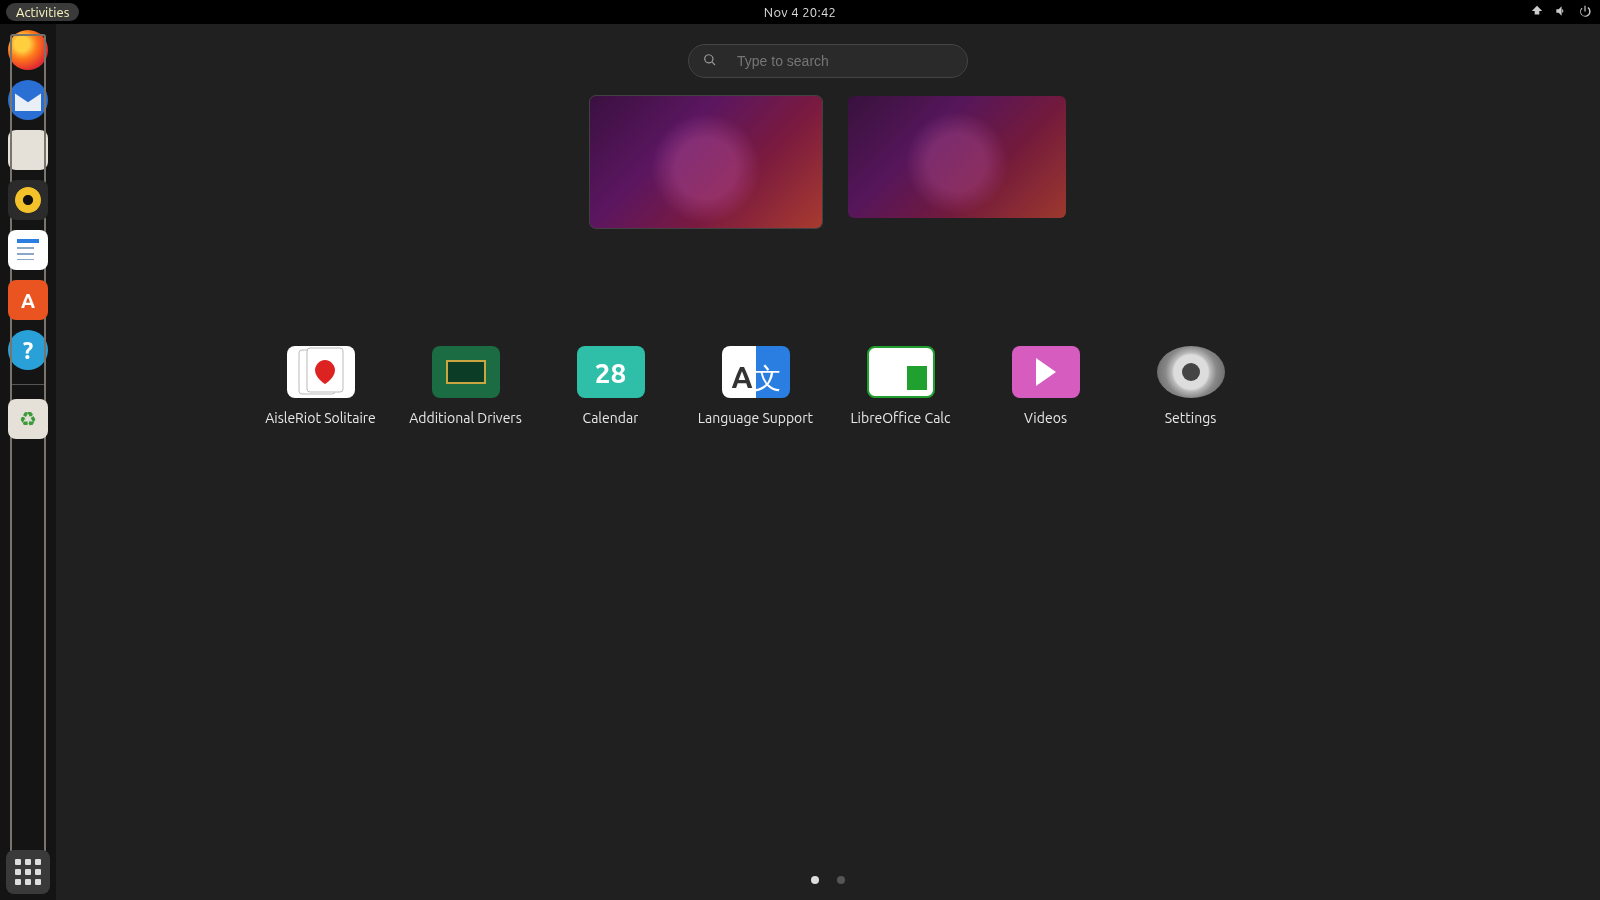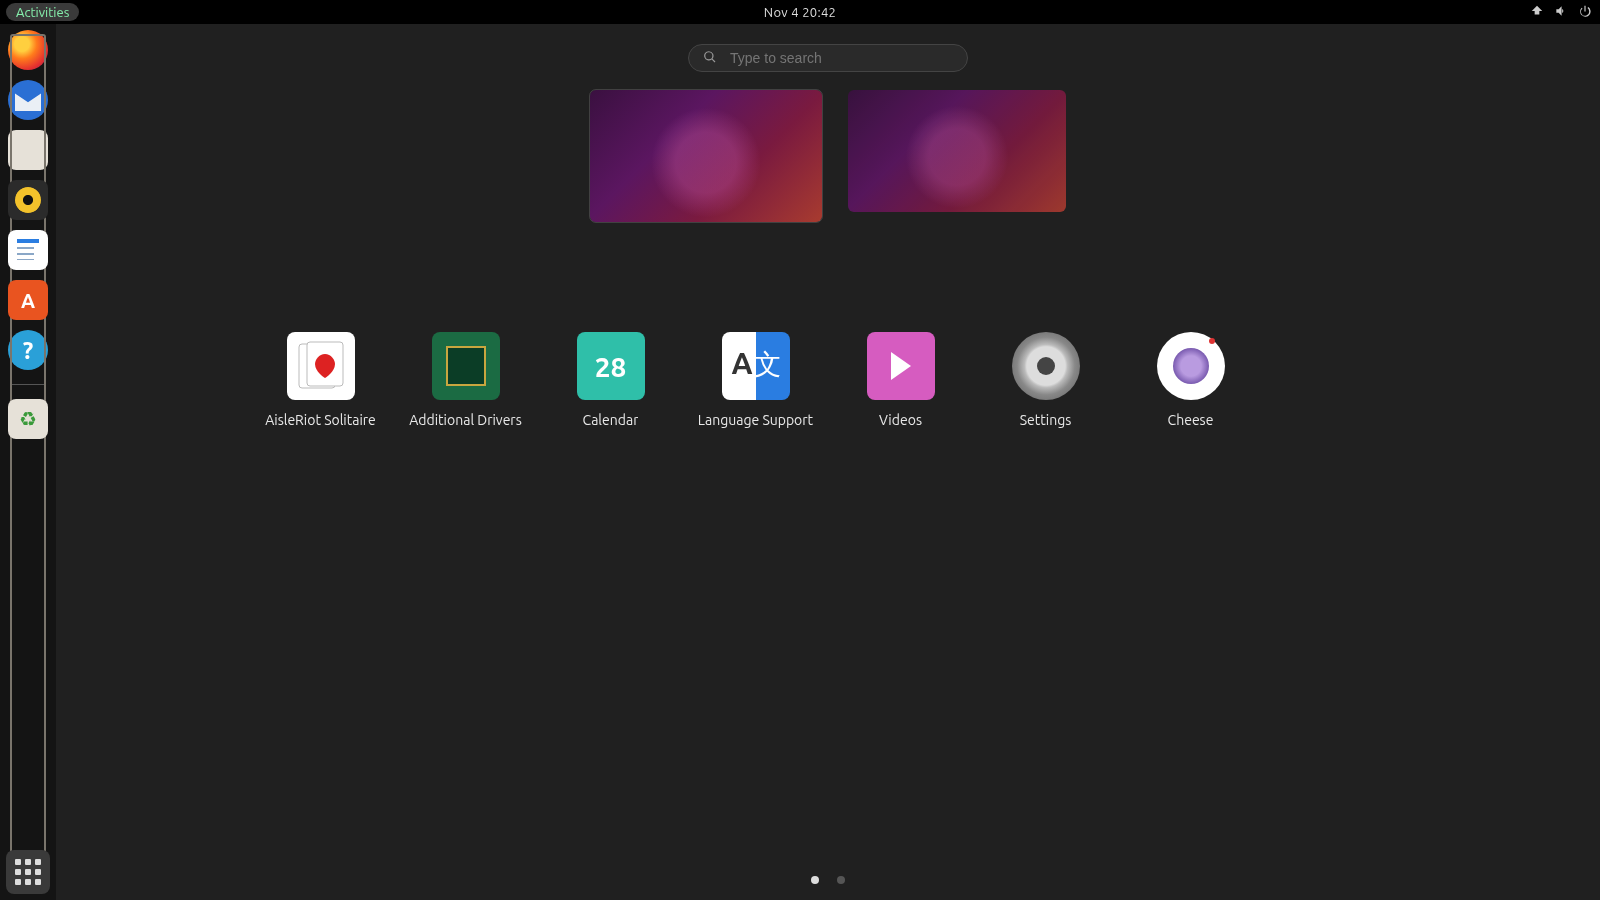--- a/index.html
+++ b/index.html
@@ -1,40 +1,40 @@
 <!DOCTYPE html>
 <html><head>
 <meta charset="utf-8">
 <style>
   * { margin: 0; padding: 0; box-sizing: border-box; user-select: none; }
   html, body { width: 1600px; height: 900px; overflow: hidden; font-family: "Ubuntu", "Cantarell", "Segoe UI", sans-serif; background:#202020; }
   .topbar { position:absolute; top:0; left:0; right:0; height:24px; background:#000; display:flex; align-items:center; color:#ddd; font-size:13px; }
-  .activities { background:#3a3a3a; border-radius:11px; padding:2px 10px; margin-left:6px; color:#86efac; }
+  .activities { background:#3a3a3a; border-radius:11px; padding:2px 10px; margin-left:6px; color:#fef9c3; }
   .clock { position:absolute; left:50%; transform:translateX(-50%); font-size:13px; letter-spacing:.3px;}
   .status { position:absolute; right:8px; display:flex; gap:10px; align-items:center; }
   .status svg { width:14px; height:14px; fill:#ccc; }
   .dock { position:absolute; left:0; top:24px; bottom:0; width:56px; background:rgba(0,0,0,.35); display:flex; flex-direction:column; align-items:center; padding-top:6px; gap:10px;}
   .dock .divider { width:36px; height:1px; background:#555; margin:4px 0;}
   .dock-icon { width:40px; height:40px; border-radius:8px; display:flex; align-items:center; justify-content:center; }
   .apps-button { position:absolute; left:6px; bottom:6px; width:44px; height:44px; border-radius:8px; background:#3a3a3a; display:flex; align-items:center; justify-content:center;}
   .apps-button .grid { display:grid; grid-template-columns:repeat(3,6px); grid-template-rows:repeat(3,6px); gap:4px;}
   .apps-button .grid span { background:#ddd; width:6px; height:6px; border-radius:1px;}
   .overview { position:absolute; left:56px; right:0; top:24px; bottom:0; background:#202020; display:flex; flex-direction:column; align-items:center; }
-  .search { margin-top:20px; width:280px; height:28px; border-radius:17px; border:1px solid #444; background:#2a2a2a; display:flex; align-items:center; padding:0 14px; gap:13px;}
+  .search { margin-top:20px; width:280px; height:34px; border-radius:17px; border:1px solid #444; background:#2a2a2a; display:flex; align-items:center; padding:0 14px; gap:20px;}
   .search input { flex:1; background:transparent; border:none; outline:none; color:#ccc; font-size:14px;}
   .search svg { width:14px; height:14px; fill:#999;}
   .workspaces { margin-top:18px; display:flex; gap:26px; }
   .ws { border-radius:6px; background:linear-gradient(135deg,#3a1040 0%,#5b1660 35%,#7a1a3f 65%,#a83b2f 100%); position:relative; overflow:hidden;}
   .ws.active { width:232px; height:132px; outline:1px solid rgba(255,255,255,.15);}
   .ws.inactive { width:218px; height:122px; opacity:.92;}
   .ws::after { content:""; position:absolute; inset:0; background:radial-gradient(circle at 50% 55%, rgba(200,90,170,.35) 0 22%, transparent 40%);}
   .app-grid { margin-top:110px; width:1160px; display:grid; grid-template-columns:repeat(8, 1fr); row-gap:100px; column-gap:0; }
   .app { display:flex; flex-direction:column; align-items:center; gap:12px; cursor:pointer;}
   .app-label { color:#e8e8e8; font-size:14px; text-align:center; max-width:120px; white-space:nowrap; overflow:hidden; text-overflow:ellipsis;}
-  .icon64 { width:68px; height:68px; border-radius:8px; display:flex; align-items:center; justify-content:center; position:relative;}
+  .icon64 { width:68px; height:52px; border-radius:8px; display:flex; align-items:center; justify-content:center; position:relative;margin-top:8px;}
   .utilities-inner { display:grid; grid-template-columns:1fr 1fr; grid-template-rows:1fr 1fr; gap:6px; width:64px; height:64px;}
   .utilities-inner span { width:28px; height:28px; border-radius:5px;}
   .pager { position:absolute; bottom:16px; left:50%; transform:translateX(-50%); display:flex; gap:18px;}
   .pager .dot { width:8px; height:8px; border-radius:50%; background:#555;}
   .pager .dot.active { background:#ddd;}
   
   .di-firefox{background:radial-gradient(circle at 35% 35%,#ffcf3f 0 20%,#ff7b1c 40%,#e5312f 70%,#8a1560 100%);border-radius:50%;}
   .di-mail{background:#2a6fd4;border-radius:50%; position:relative;}
   .di-mail::after{content:"";position:absolute;inset:9px 7px;background:#eaeff5;clip-path:polygon(0 20%,50% 60%,100% 20%,100% 100%,0 100%);}
   .di-files{background:#e6e1d8;}
@@ -148,30 +148,30 @@
       </div>
     <div class="app">
         <div class="icon64 bg-calendar">28</div>
         <div class="app-label">Calendar</div>
       </div>
     <div class="app">
         <div class="icon64 bg-lang"></div>
         <div class="app-label">Language Support</div>
       </div>
     <div class="app">
+        <div class="icon64 bg-calc"></div>
+        <div class="app-label">LibreOffice Calc</div>
+      </div>
+    <div class="app">
         <div class="icon64 bg-videos"></div>
         <div class="app-label">Videos</div>
       </div>
     <div class="app">
         <div class="icon64 bg-settings"></div>
         <div class="app-label">Settings</div>
-      </div>
-    <div class="app">
-        <div class="icon64 bg-cheese"></div>
-        <div class="app-label">Cheese</div>
       </div>
   </div>
 
   <div class="pager">
     <div class="dot active"></div>
     <div class="dot"></div>
   </div>
 </div>
 
 </body></html>

